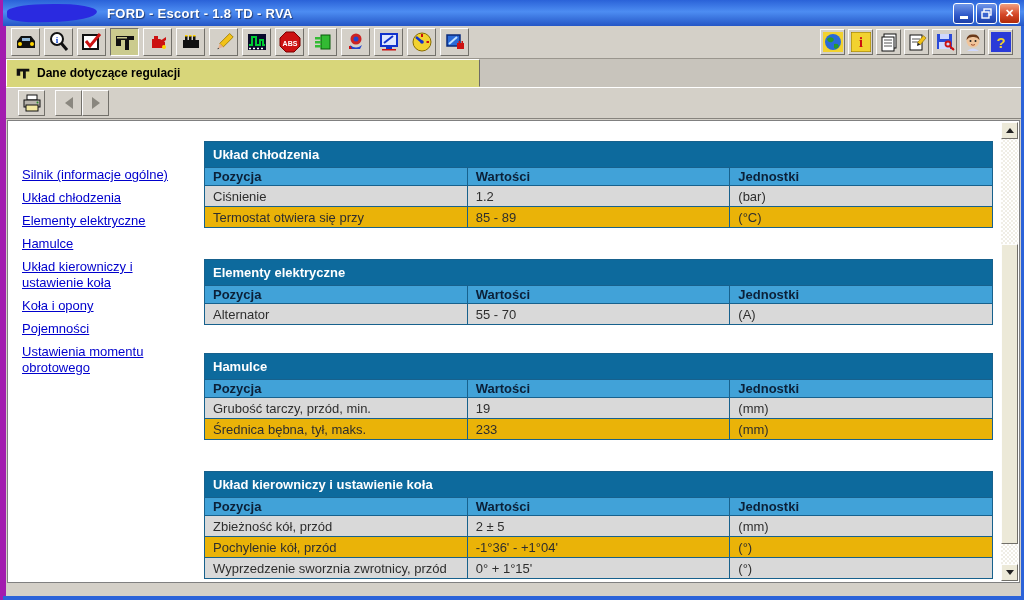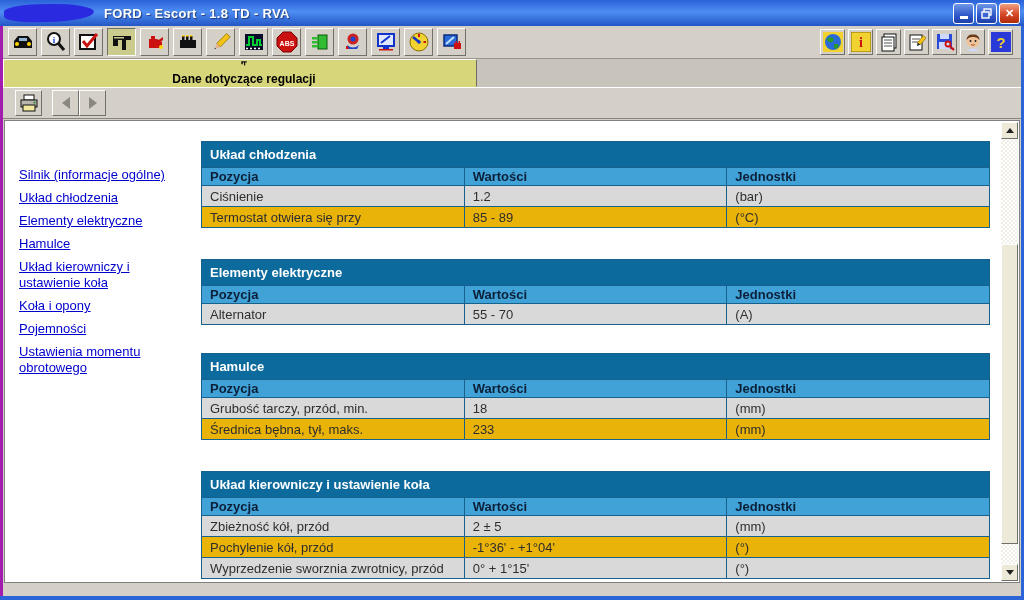--- a/index.html
+++ b/index.html
@@ -1,19 +1,19 @@
 <!DOCTYPE html>
 <html><head>
 <meta charset="utf-8">
 <style>
   * { margin:0; padding:0; box-sizing:border-box; }
   html,body { width:1024px; height:600px; overflow:hidden; }
   body { font-family:"Liberation Sans", sans-serif; background:#d4d0c8; position:relative; }
 
-  .window { position:absolute; inset:0; border-left:3px solid #a21caf; border-right:3px solid #2b63d9; }
+  .window { position:absolute; inset:0; border-left:6px solid #a21caf; border-right:3px solid #2b63d9; }
 
   
   .titlebar { position:absolute; left:-3px; right:-3px; top:0; height:26px;
     background:linear-gradient(#2a62d8, #4d8df2 45%, #2456c6); display:flex; align-items:center; }
   .scribble { width:90px; height:18px; margin-left:4px; background:#2a2ae0;
     border-radius:45% 55% 60% 40%; transform:rotate(-1deg); }
   .title-text { color:#fff; font-weight:bold; font-size:13px; margin-left:10px;
     text-shadow:1px 1px 1px rgba(0,0,20,.5); letter-spacing:.3px; }
   .winbtns { margin-left:auto; display:flex; gap:2px; padding-right:4px; }
   .winbtn { width:21px; height:21px; border-radius:3px; border:1px solid #fff;
@@ -29,21 +29,21 @@
   .tbgroup.right { margin-left:auto; padding-right:8px; gap:3px; }
   .tbtn { width:29px; height:28px; background:#d4d0c8; display:flex; align-items:center; justify-content:center;
     border:1px solid; border-color:#fdfdfd #72706a #72706a #fdfdfd; }
   .tbtn.small { width:25px; height:26px; }
   .tbtn.selected { background:#cbcb8e; border-color:#72706a #fdfdfd #fdfdfd #72706a; }
   .tbtn svg { display:block; }
 
   
   .tabs { position:absolute; left:0; right:0; top:59px; height:28px; background:#c8c4bc; display:flex; }
   .tab { height:100%; display:flex; align-items:center; gap:6px; padding-left:8px; font-size:12px;
-    border:1px solid; border-color:#fff #6e6c66 #6e6c66 #fff;flex-direction:column; }
+    border:1px solid; border-color:#fff #6e6c66 #6e6c66 #fff; }
   .tab.active { width:474px; background:#d8d67a; font-weight:bold; border-bottom-color:#d8d67a; }
   .tab.inactive { flex:1; background:#cfccc4; color:#1a1a1a; }
 
   
   .subbar { position:absolute; left:0; right:0; top:87px; height:32px; background:#d4d0c8;
     border-top:1px solid #fff; border-bottom:1px solid #87847e; display:flex; align-items:center; gap:2px; padding-left:12px; }
   .sbtn { width:27px; height:26px; background:#d4d0c8; display:flex; align-items:center; justify-content:center;
     border:1px solid; border-color:#fdfdfd #72706a #72706a #fdfdfd; }
   .navpair { display:flex; margin-left:8px; }
   .arrow { width:0; height:0; border-style:solid; }
@@ -375,21 +375,21 @@
           <tr class="ttl">
             <td colspan="3">Hamulce</td>
           </tr>
       <tr>
         <th class="c0">Pozycja</th>
         <th class="c1">Wartości</th>
         <th>Jednostki</th>
       </tr>
       <tr class="r0">
         <td>Grubość tarczy, przód, min.</td>
-        <td>18</td>
+        <td>19</td>
         <td>(mm)</td>
       </tr>
       <tr class="r1">
         <td>Średnica bębna, tył, maks.</td>
         <td>233</td>
         <td>(mm)</td>
       </tr>
     </tbody>
       </table>
 

